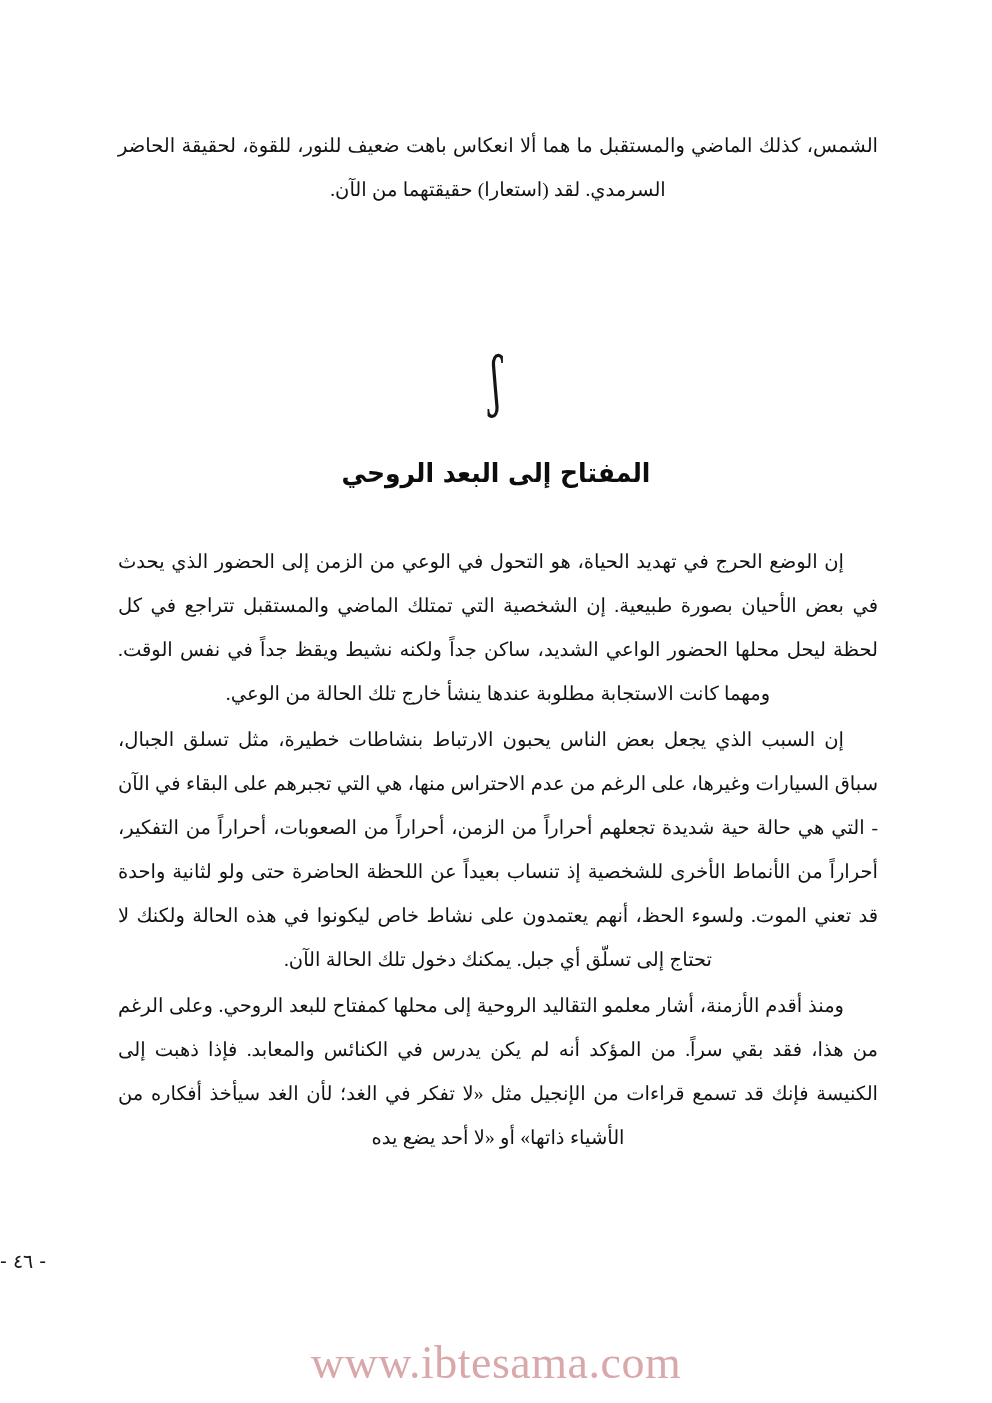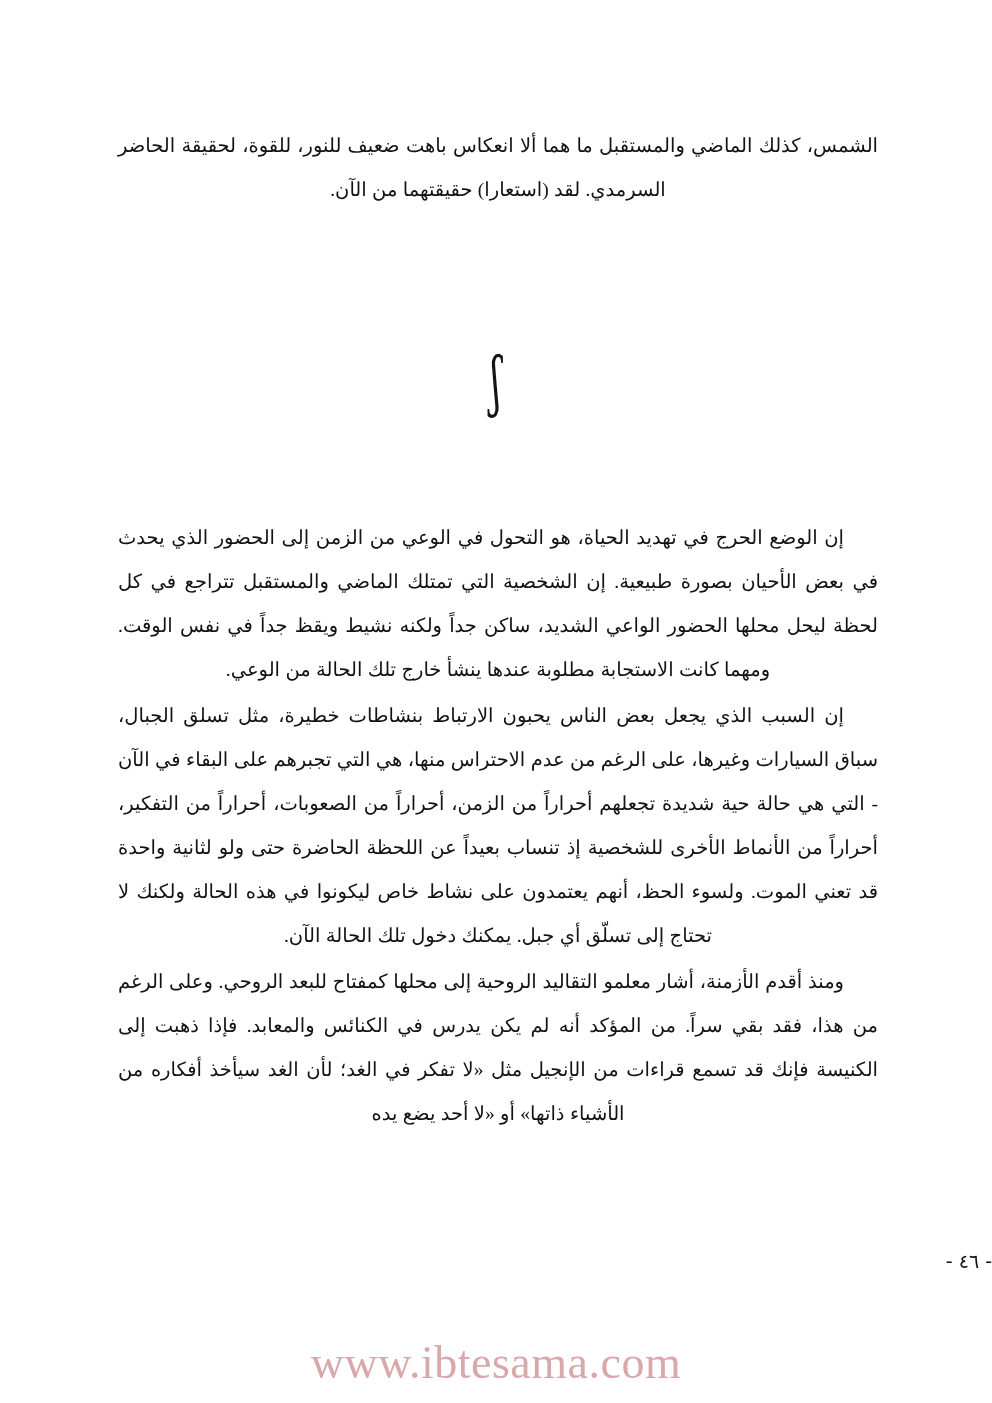--- a/index.html
+++ b/index.html
@@ -84,21 +84,21 @@
     letter-spacing: 0.5px;
     transform: scaleY(1.06);
   }
 
   
   .page-number {
     position: absolute;
     left: 0;
     top: 1250px;
     width: 992px;
-    text-align: right;
+    text-align: left;
     font-family: "DejaVu Sans", "Liberation Sans", sans-serif;
     font-size: 19px;
     color: #161616;
     direction: ltr;
     letter-spacing: 2px;
   }
 
   
   .watermark {
     position: absolute;
@@ -123,22 +123,25 @@
 
     <p class="para no-indent">الشمس، كذلك الماضي والمستقبل ما هما ألا انعكاس باهت ضعيف للنور، للقوة، لحقيقة الحاضر السرمدي. لقد (استعارا) حقيقتهما من الآن.</p>
 
 
   </div>
 
   <div class="ornament-row">
     <span class="ornament-glyph">ʃ</span>
   </div>
 
+  <div class="section-heading">
+    <span class="heading-text">المفتاح إلى البعد الروحي</span>
+  </div>
 
-  <div class="text-block" style="top:516px;">
+  <div class="text-block" style="top:540px;">
 
     <p class="para">إن الوضع الحرج في تهديد الحياة، هو التحول في الوعي من الزمن إلى الحضور الذي يحدث في بعض الأحيان بصورة طبيعية. إن الشخصية التي تمتلك الماضي والمستقبل تتراجع في كل لحظة ليحل محلها الحضور الواعي الشديد، ساكن جداً ولكنه نشيط ويقظ جداً في نفس الوقت. ومهما كانت الاستجابة مطلوبة عندها ينشأ خارج تلك الحالة من الوعي.</p>
 
     <p class="para">إن السبب الذي يجعل بعض الناس يحبون الارتباط بنشاطات خطيرة، مثل تسلق الجبال، سباق السيارات وغيرها، على الرغم من عدم الاحتراس منها، هي التي تجبرهم على البقاء في الآن - التي هي حالة حية شديدة تجعلهم أحراراً من الزمن، أحراراً من الصعوبات، أحراراً من التفكير، أحراراً من الأنماط الأخرى للشخصية إذ تنساب بعيداً عن اللحظة الحاضرة حتى ولو لثانية واحدة قد تعني الموت. ولسوء الحظ، أنهم يعتمدون على نشاط خاص ليكونوا في هذه الحالة ولكنك لا تحتاج إلى تسلّق أي جبل. يمكنك دخول تلك الحالة الآن.</p>
 
     <p class="para">ومنذ أقدم الأزمنة، أشار معلمو التقاليد الروحية إلى محلها كمفتاح للبعد الروحي. وعلى الرغم من هذا، فقد بقي سراً. من المؤكد أنه لم يكن يدرس في الكنائس والمعابد. فإذا ذهبت إلى الكنيسة فإنك قد تسمع قراءات من الإنجيل مثل «لا تفكر في الغد؛ لأن الغد سيأخذ أفكاره من الأشياء ذاتها» أو «لا أحد يضع يده</p>
 
   </div>
 
   <div class="page-number">- ٤٦ -</div>

